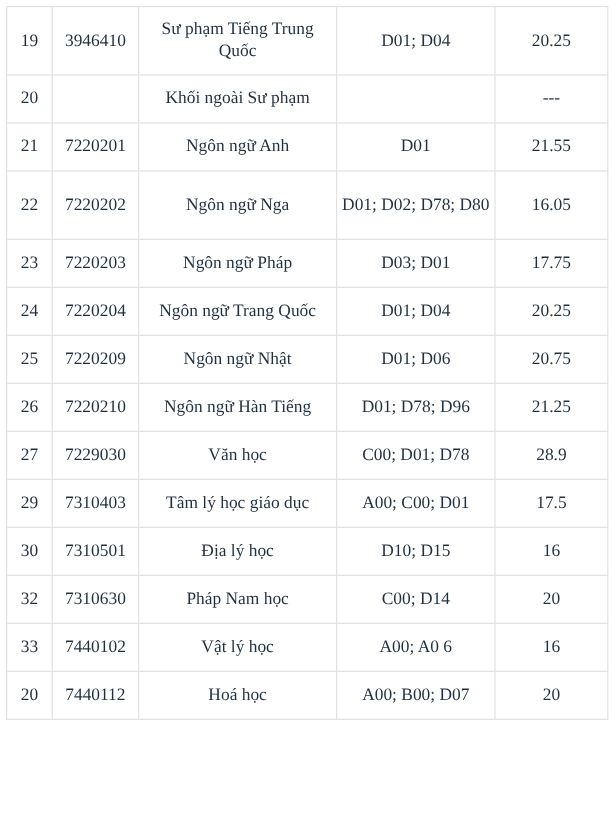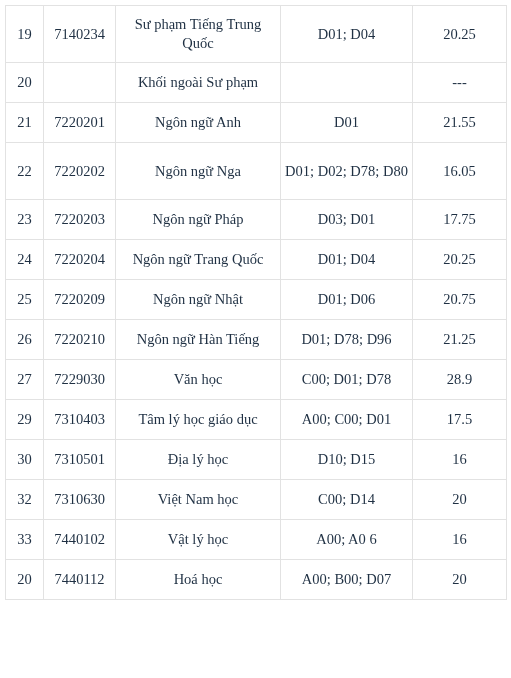--- a/index.html
+++ b/index.html
@@ -56,21 +56,21 @@
   <colgroup>
     <col class="col-index">
     <col class="col-code">
     <col class="col-name">
     <col class="col-block">
     <col class="col-score">
   </colgroup>
   <tbody>
       <tr class="row-tall">
         <td class="cell-index">19</td>
-        <td class="cell-code">7140234</td>
+        <td class="cell-code">3946410</td>
         <td class="cell-name">Sư phạm Tiếng Trung Quốc</td>
         <td class="cell-block">D01; D04</td>
         <td class="cell-score">20.25</td>
       </tr>
       <tr class="row-normal">
         <td class="cell-index">20</td>
         <td class="cell-code"></td>
         <td class="cell-name">Khối ngoài Sư phạm</td>
         <td class="cell-block"></td>
         <td class="cell-score">---</td>
@@ -134,21 +134,21 @@
       <tr class="row-normal">
         <td class="cell-index">30</td>
         <td class="cell-code">7310501</td>
         <td class="cell-name">Địa lý học</td>
         <td class="cell-block">D10; D15</td>
         <td class="cell-score">16</td>
       </tr>
       <tr class="row-normal">
         <td class="cell-index">32</td>
         <td class="cell-code">7310630</td>
-        <td class="cell-name">Việt Nam học</td>
+        <td class="cell-name">Pháp Nam học</td>
         <td class="cell-block">C00; D14</td>
         <td class="cell-score">20</td>
       </tr>
       <tr class="row-normal">
         <td class="cell-index">33</td>
         <td class="cell-code">7440102</td>
         <td class="cell-name">Vật lý học</td>
         <td class="cell-block">A00; A0 6</td>
         <td class="cell-score">16</td>
       </tr>

